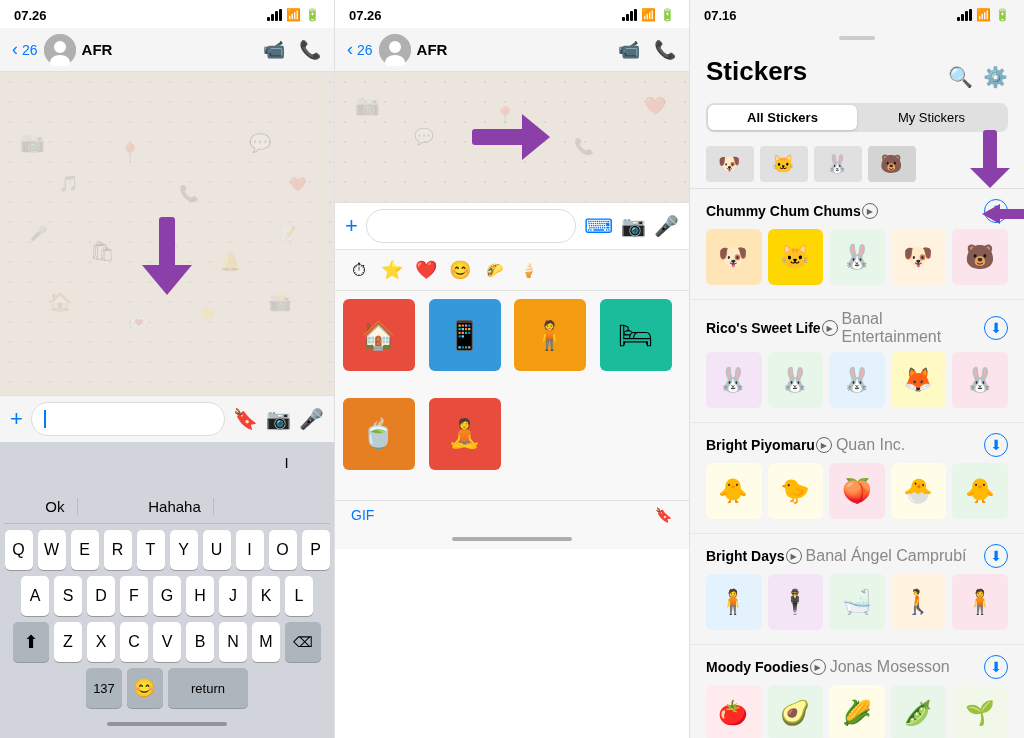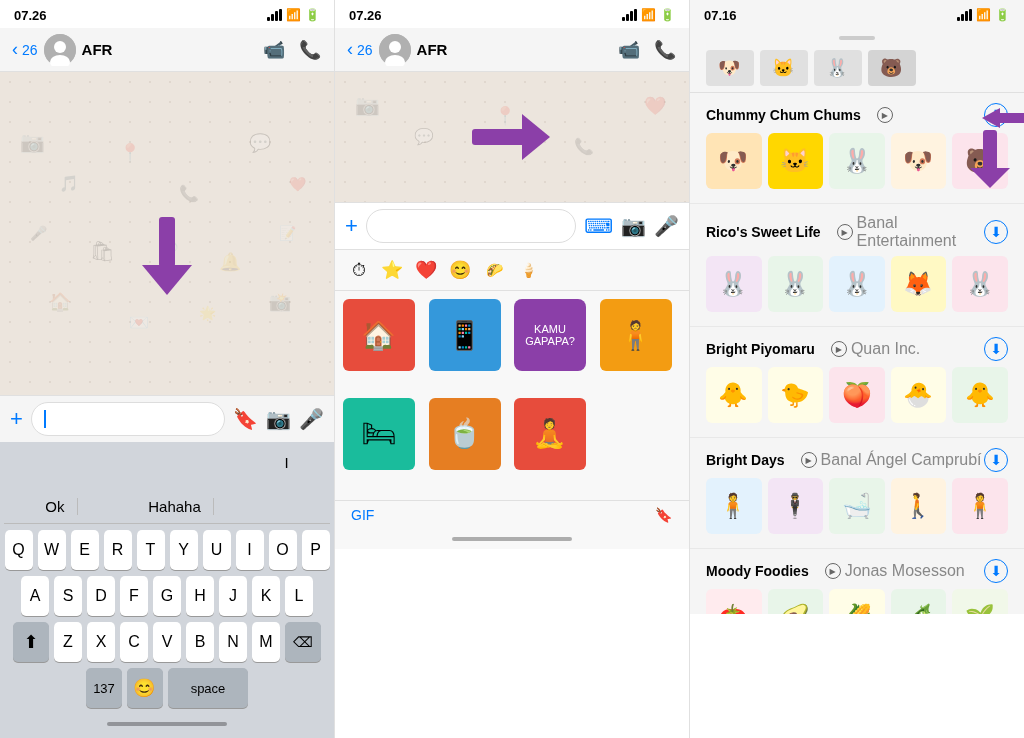--- a/index.html
+++ b/index.html
@@ -31,21 +31,21 @@
       display: flex;
       flex-direction: column;
       background: #fff;
       border-right: 1px solid #e0e0e0;
       position: relative;
     }
 
     
     .panel3 {
       width: 334px;
-      height: 614px;
+      height: 738px;
       display: flex;
       flex-direction: column;
       background: #fca5a5;
       position: relative;
     }
 
     
     .status-bar {
       display: flex;
       justify-content: space-between;
@@ -253,21 +253,21 @@
       background: #f5f5f5;
     }
     .sticker-category {
       padding: 10px 16px 4px;
       border-bottom: 1px solid #e8e8e8;
     }
     .sticker-category-header {
       display: flex; align-items: center; margin-bottom: 6px;
     }
     .sticker-category-name {
-      font-size: 14px; font-weight: 600; color: #000; margin-right: 16px;
+      font-size: 14px; font-weight: 600; color: #000; margin-right: 1px;
     }
     .sticker-category-play {
       width: 16px; height: 16px; border: 1.5px solid #666; border-radius: 50%;
       display: flex; align-items: center; justify-content: center;
       font-size: 8px; color: #666; margin-right: 4px; cursor: pointer;
     }
     .sticker-category-author {
       font-size: 16px; color: #888; flex: 1;
     }
     .sticker-category-download {
@@ -396,21 +396,21 @@
       <div class="key">C</div>
       <div class="key">V</div>
       <div class="key">B</div>
       <div class="key">N</div>
       <div class="key">M</div>
       <div class="key dark-key" style="font-size:14px">⌫</div>
     </div>
     <div class="keyboard-row">
       <div class="key dark-key" style="font-size:13px">137</div>
       <div class="key dark-key" style="font-size:18px">😊</div>
-      <div class="key return-key" style="font-size:13px">space</div>
+      <div class="key return-key" style="font-size:13px">return</div>
     </div>
     <div class="home-indicator">
       <div class="home-bar"></div>
     </div>
   </div>
 </div>
 
 <div class="panel2">
 
   <div class="status-bar">
@@ -478,21 +478,20 @@
       <span class="sticker-tab-icon">❤️</span>
       <span class="sticker-tab-icon">😊</span>
       <span class="sticker-tab-icon" style="font-size:14px">🌮</span>
       <span class="sticker-tab-icon" style="font-size:14px">🍦</span>
     </div>
 
     <div class="sticker-grid">
 
       <div class="sticker-item" style="background:#e74c3c;border-radius:6px">🏠</div>
       <div class="sticker-item" style="background:#3498db;border-radius:6px">📱</div>
-      <div class="sticker-item" style="background:#8b3fa8;color:#fff;font-size:11px;padding:4px;text-align:center">KAMU<br>GAPAPA?</div>
 
       <div class="sticker-item" style="background:#f39c12;border-radius:6px">🧍</div>
       <div class="sticker-item" style="background:#1abc9c;border-radius:6px">🛏</div>
       <div class="sticker-item" style="background:#e67e22;border-radius:6px">🍵</div>
       <div class="sticker-item" style="background:#e74c3c;border-radius:6px">🧘</div>
     </div>
 
     <div class="sticker-bottom">
       <span class="sticker-bottom-btn">GIF</span>
       <span class="sticker-bottom-btn">🔖</span>
@@ -517,20 +516,34 @@
       </div>
       <span style="font-size:12px">📶</span>
       <span style="font-size:12px">🔋</span>
     </div>
   </div>
 
   <div style="background:#f5f5f5;padding:8px 0 4px;display:flex;justify-content:center">
     <div style="width:36px;height:4px;background:#ccc;border-radius:2px"></div>
   </div>
 
+  <div class="panel3-header">
+    <div style="display:flex;justify-content:space-between;align-items:center;margin-bottom:6px">
+      <span class="panel3-title">Stickers</span>
+      <div style="display:flex;gap:10px">
+        <span style="font-size:20px;color:#007aff">🔍</span>
+        <span style="font-size:20px;color:#007aff">⚙️</span>
+      </div>
+    </div>
+
+    <div class="sticker-type-tabs">
+      <div class="sticker-type-tab active">All Stickers</div>
+      <div class="sticker-type-tab">My Stickers</div>
+    </div>
+  </div>
 
   <div style="display:flex;gap:6px;padding:6px 16px;overflow:hidden;background:#f5f5f5;border-bottom:1px solid #e0e0e0">
     <div style="width:48px;height:36px;background:#e0e0e0;border-radius:4px;display:flex;align-items:center;justify-content:center;font-size:18px">🐶</div>
     <div style="width:48px;height:36px;background:#e0e0e0;border-radius:4px;display:flex;align-items:center;justify-content:center;font-size:18px">🐱</div>
     <div style="width:48px;height:36px;background:#e0e0e0;border-radius:4px;display:flex;align-items:center;justify-content:center;font-size:18px">🐰</div>
     <div style="width:48px;height:36px;background:#d4d4d4;border-radius:4px;display:flex;align-items:center;justify-content:center;font-size:18px">🐻</div>
   </div>
 
   <div class="sticker-list">
 

